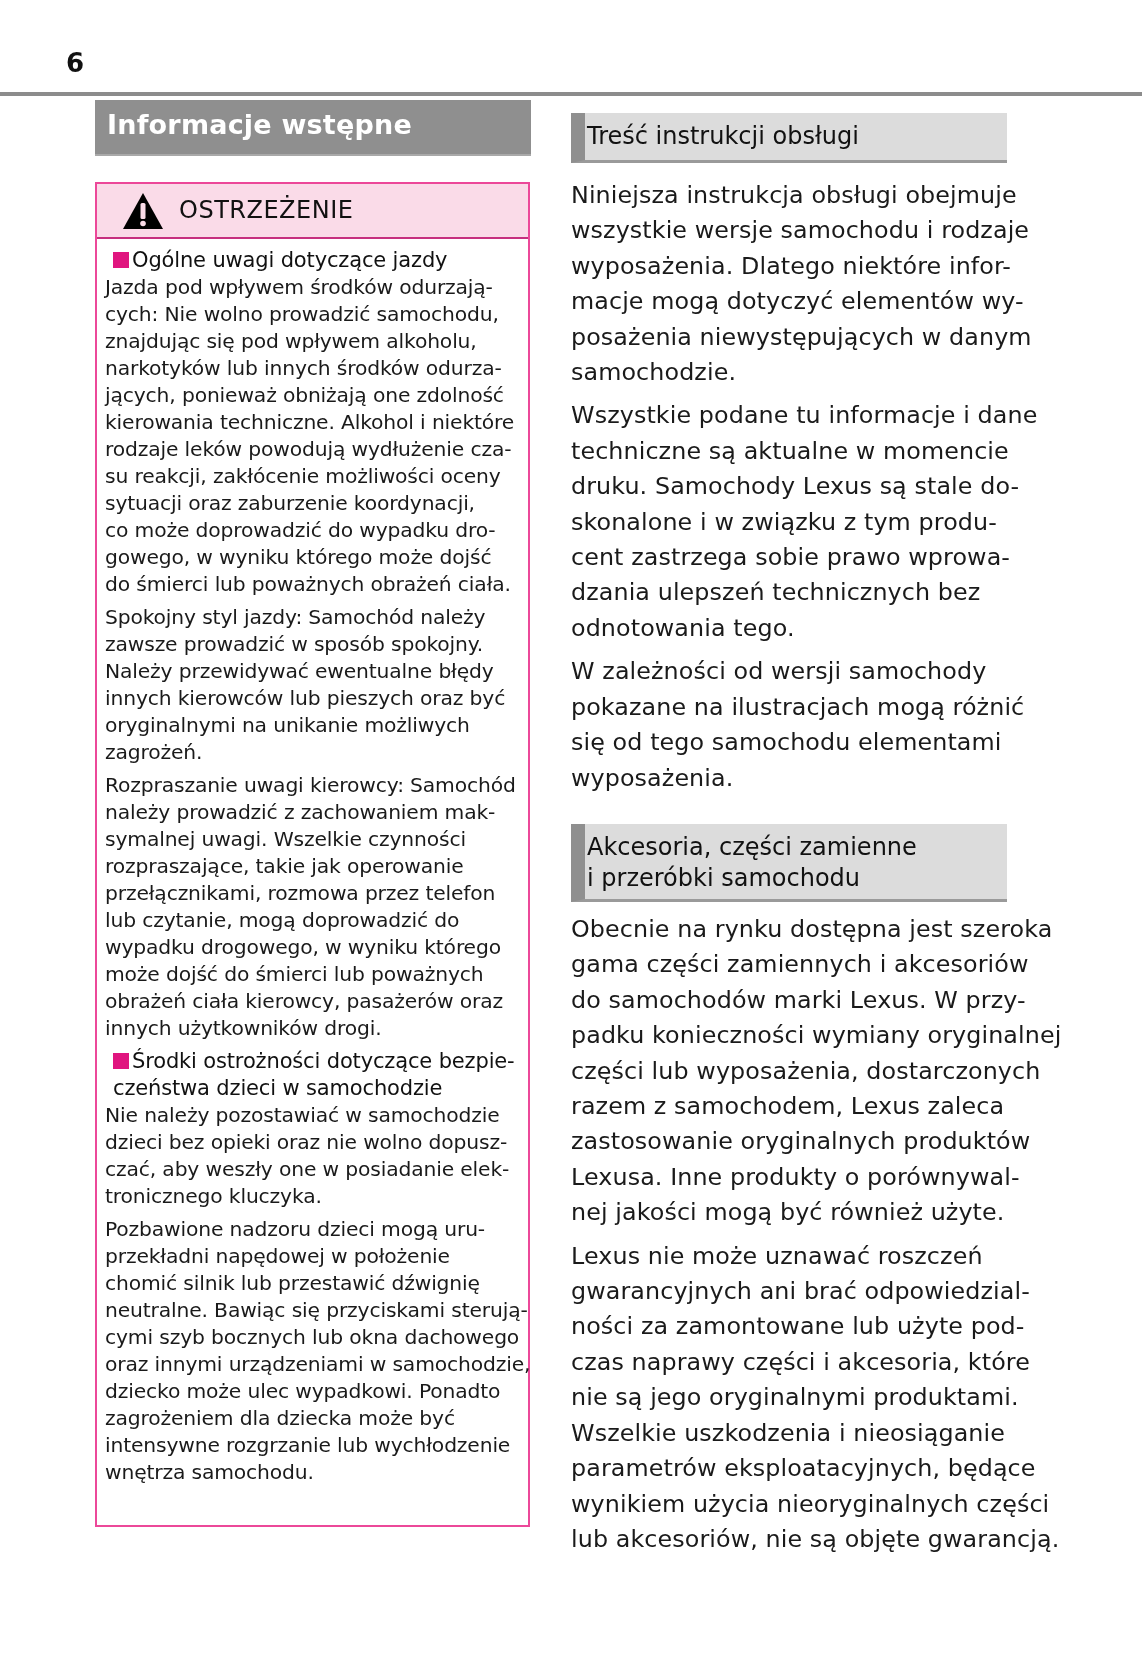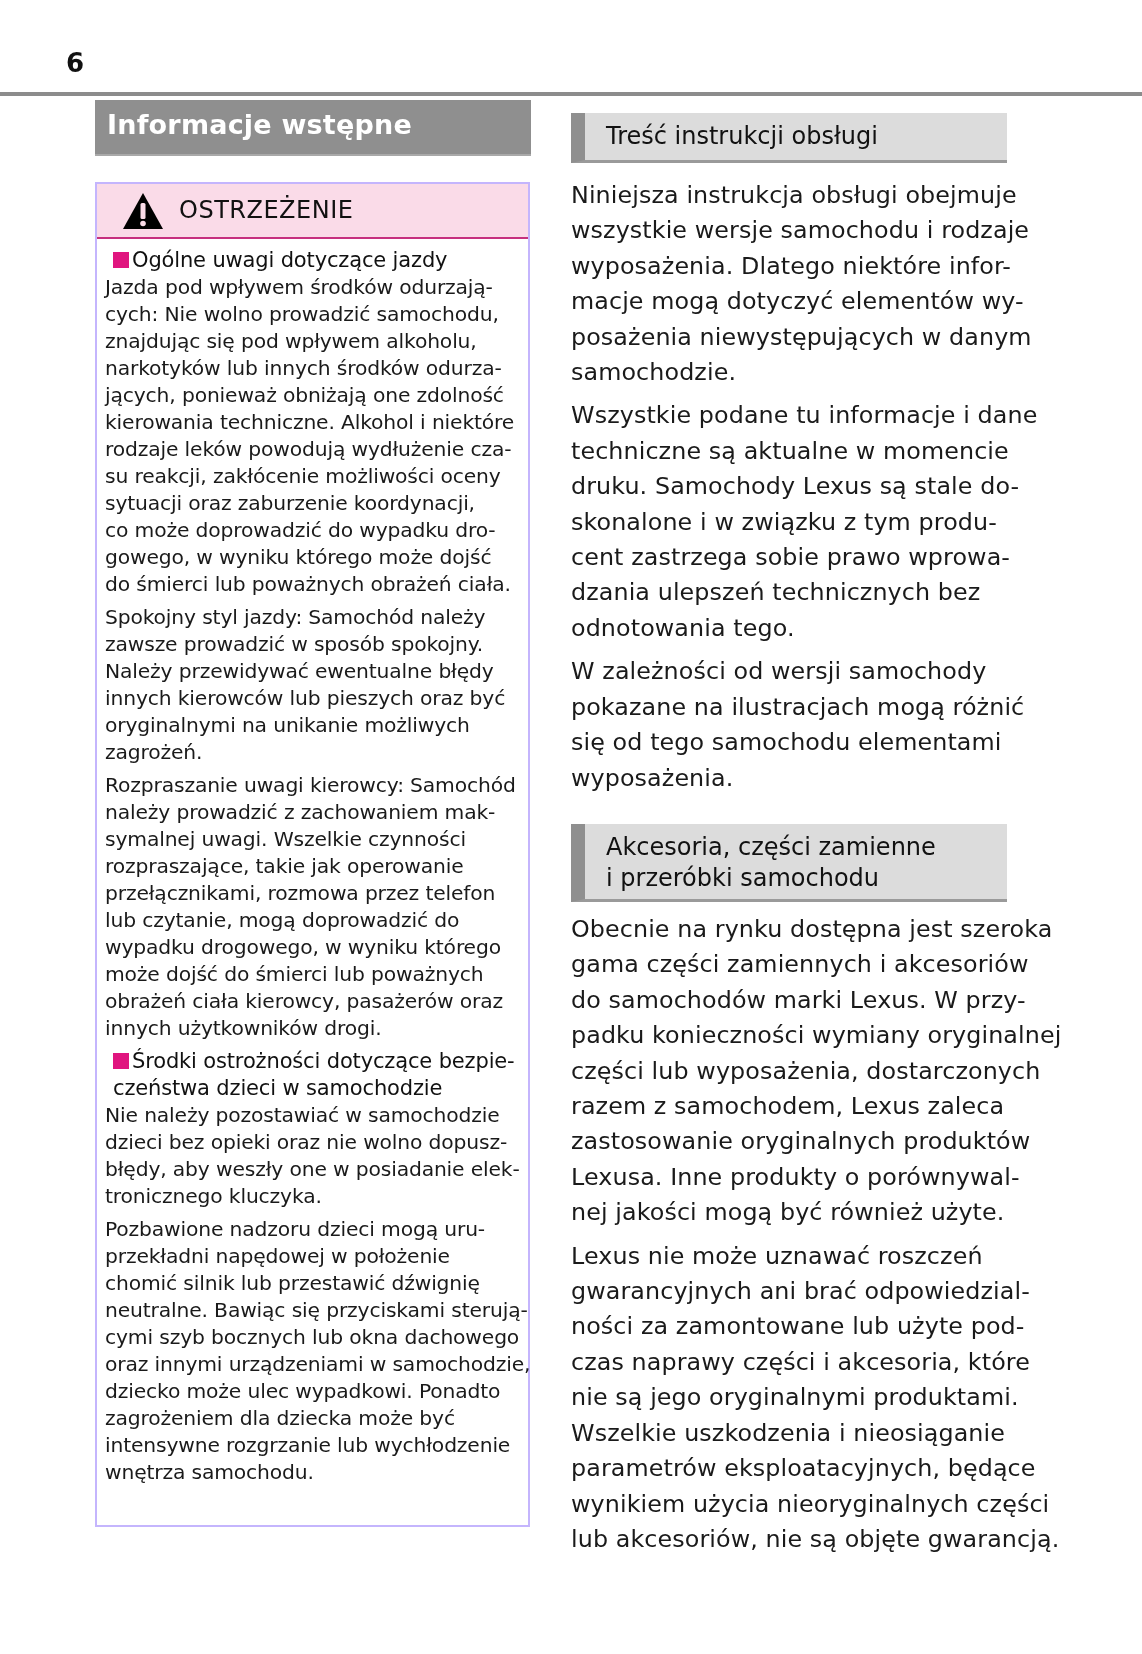--- a/index.html
+++ b/index.html
@@ -18,21 +18,21 @@
     .section-banner {
       position: absolute; left: 95px; top: 100px; width: 436px; height: 54px;
       background: #8f8f8f; border-bottom: 2px solid #a9a9a9;
     }
     .section-banner span {
       position: absolute; left: 12px; top: 9px; font-weight: bold; font-size: 27px; color: #ffffff;
       letter-spacing: 0.2px;
     }
     .warning-box {
       position: absolute; left: 95px; top: 182px; width: 435px; height: 1345px;
-      border: 2px solid #c4b5fd; box-sizing: border-box; background: #fff;
+      border: 2px solid #ec4899; box-sizing: border-box; background: #fff;
     }
     .warning-head {
       height: 53px; background: #fadbe8; border-bottom: 2px solid #c6307f; position: relative;
     }
     .warning-icon { position: absolute; left: 25px; top: 8px; width: 42px; height: 38px; }
     .warning-title {
       position: absolute; left: 82px; top: 12px; font-size: 24px; color: #111; letter-spacing: 0.5px;
     }
     .warning-body {
       padding: 8px 6px 0 8px; font-size: 20.3px; line-height: 27px; color: #1a1a1a;
@@ -45,21 +45,21 @@
       display: inline-block; width: 16px; height: 16px; background: #e0157f; margin-right: 3px;
       vertical-align: -1px;
     }
     .para { margin: 0 0 6px 0; }
     .line { display: block; white-space: nowrap; }
     
     .sub-banner {
       position: absolute; left: 571px; width: 436px; background: #dcdcdc;
       border-left: 14px solid #8f8f8f; border-bottom: 3px solid #9a9a9a; box-sizing: border-box;
     }
-    .sub-banner .line { font-size: 24px; line-height: 31px; color: #111; padding-left: 21px; }
+    .sub-banner .line { font-size: 24px; line-height: 31px; color: #111; padding-left: 2px; }
     .banner1 { top: 113px; height: 50px; padding-top: 8px; }
     .banner2 { top: 824px; height: 78px; padding-top: 8px; }
     .right-text {
       position: absolute; left: 571px; width: 440px; font-size: 23.8px; line-height: 35.4px;
       color: #1a1a1a; letter-spacing: 0.1px;
     }
     .right-text .para { margin-bottom: 8px; }
     .rt1 { top: 178px; }
     .rt2 { top: 912px; }
   </style>
@@ -123,21 +123,21 @@
       </div>
     </div>
     <div>
       <p class="subhead">
         <span class="line"><span class="bullet"></span><span>Środki ostrożności dotyczące bezpie-</span></span>
         <span class="line">czeństwa dzieci w samochodzie</span>
       </p>
       <div class="para">
         <span class="line">Nie należy pozostawiać w samochodzie</span>
         <span class="line">dzieci bez opieki oraz nie wolno dopusz-</span>
-        <span class="line">błędy, aby weszły one w posiadanie elek-</span>
+        <span class="line">czać, aby weszły one w posiadanie elek-</span>
         <span class="line">tronicznego kluczyka.</span>
       </div>
       <div class="para">
         <span class="line">Pozbawione nadzoru dzieci mogą uru-</span>
         <span class="line">przekładni napędowej w położenie</span>
         <span class="line">chomić silnik lub przestawić dźwignię</span>
         <span class="line">neutralne. Bawiąc się przyciskami sterują-</span>
         <span class="line">cymi szyb bocznych lub okna dachowego</span>
         <span class="line">oraz innymi urządzeniami w samochodzie,</span>
         <span class="line">dziecko może ulec wypadkowi. Ponadto</span>

